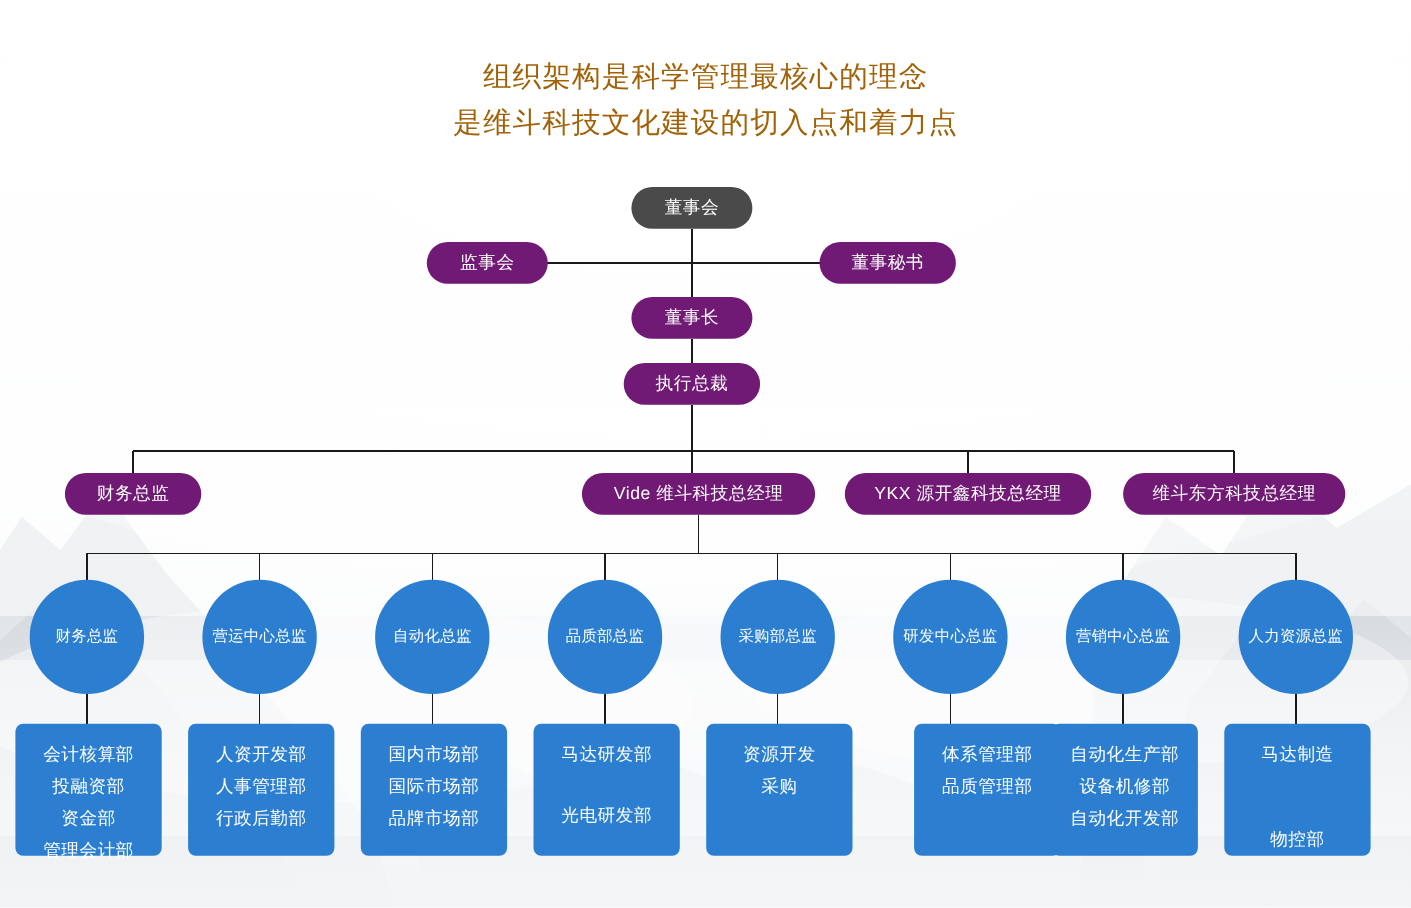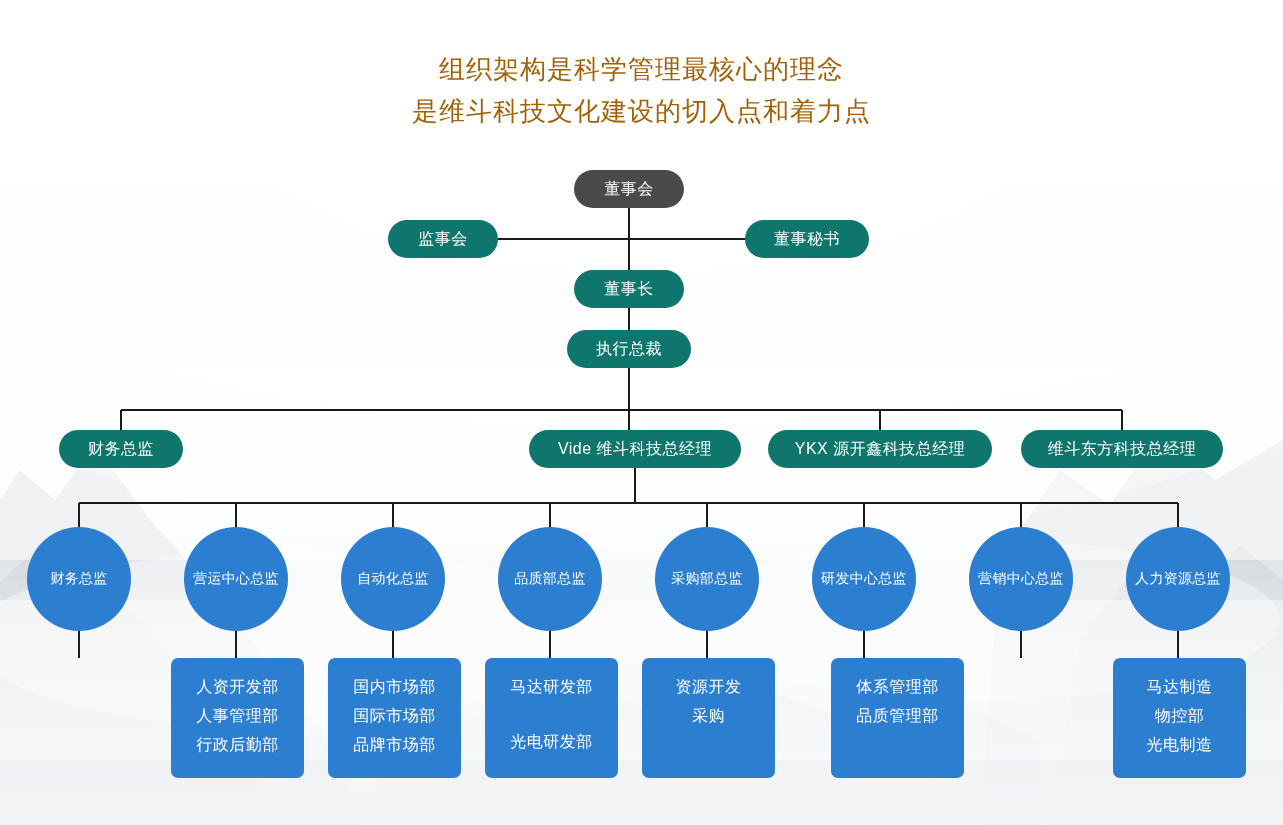--- a/index.html
+++ b/index.html
@@ -71,21 +71,21 @@
     justify-content: center;
     color: #ffffff;
     text-align: center;
     white-space: nowrap;
     user-select: none;
   }
 
   
   .pill {
     border-radius: 999px;
-    background: #0f766e;
+    background: #701a75;
     font-size: 16px;
     letter-spacing: 0.5px;
   }
   .pill.dark {
     background: #4a4a4a;
   }
 
   
   .circle {
     border-radius: 50%;
@@ -255,20 +255,26 @@
   <div class="node circle" style="left:812px; top:527px; width:104px; height:104px;">
     <span>研发中心总监</span>
   </div>
   <div class="node circle" style="left:969px; top:527px; width:104px; height:104px;">
     <span>营销中心总监</span>
   </div>
   <div class="node circle" style="left:1126px; top:527px; width:104px; height:104px;">
     <span>人力资源总监</span>
   </div>
 
+  <div class="node deptbox" style="left:14px; top:658px; width:133px; height:120px;">
+    <span class="dept-line">会计核算部</span>
+    <span class="dept-line">投融资部</span>
+    <span class="dept-line">资金部</span>
+    <span class="dept-line">管理会计部</span>
+  </div>
 
   <div class="node deptbox" style="left:171px; top:658px; width:133px; height:120px;">
     <span class="dept-line">人资开发部</span>
     <span class="dept-line">人事管理部</span>
     <span class="dept-line">行政后勤部</span>
   </div>
 
   <div class="node deptbox" style="left:328px; top:658px; width:133px; height:120px;">
     <span class="dept-line">国内市场部</span>
     <span class="dept-line">国际市场部</span>
@@ -283,20 +289,25 @@
   <div class="node deptbox" style="left:642px; top:658px; width:133px; height:120px;">
     <span class="dept-line">资源开发</span>
     <span class="dept-line">采购</span>
   </div>
 
   <div class="node deptbox" style="left:831px; top:658px; width:133px; height:120px;">
     <span class="dept-line">体系管理部</span>
     <span class="dept-line">品质管理部</span>
   </div>
 
-
-  <div class="node deptbox" style="left:1113px; top:658px; width:133px; height:120px;">
+  <div class="node deptbox" style="left:956px; top:658px; width:133px; height:120px;">
+    <span class="dept-line">自动化生产部</span>
+    <span class="dept-line">设备机修部</span>
+    <span class="dept-line">自动化开发部</span>
+  </div>
+
+  <div class="node deptbox" style="left:1113px; top:658px; width:133px; height:120px;gap:48px;">
     <span class="dept-line">马达制造</span>
     <span class="dept-line">物控部</span>
     <span class="dept-line">光电制造</span>
   </div>
 
 </div>
 
 </body></html>

